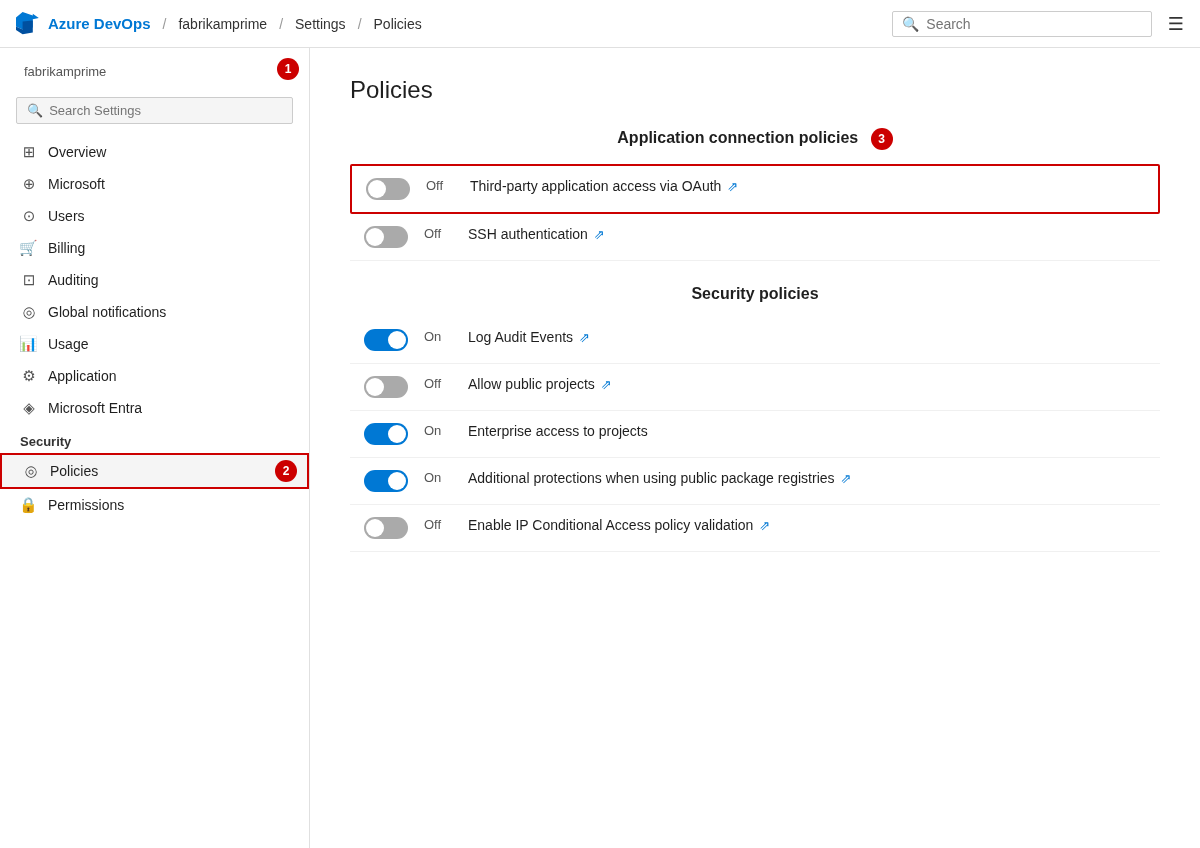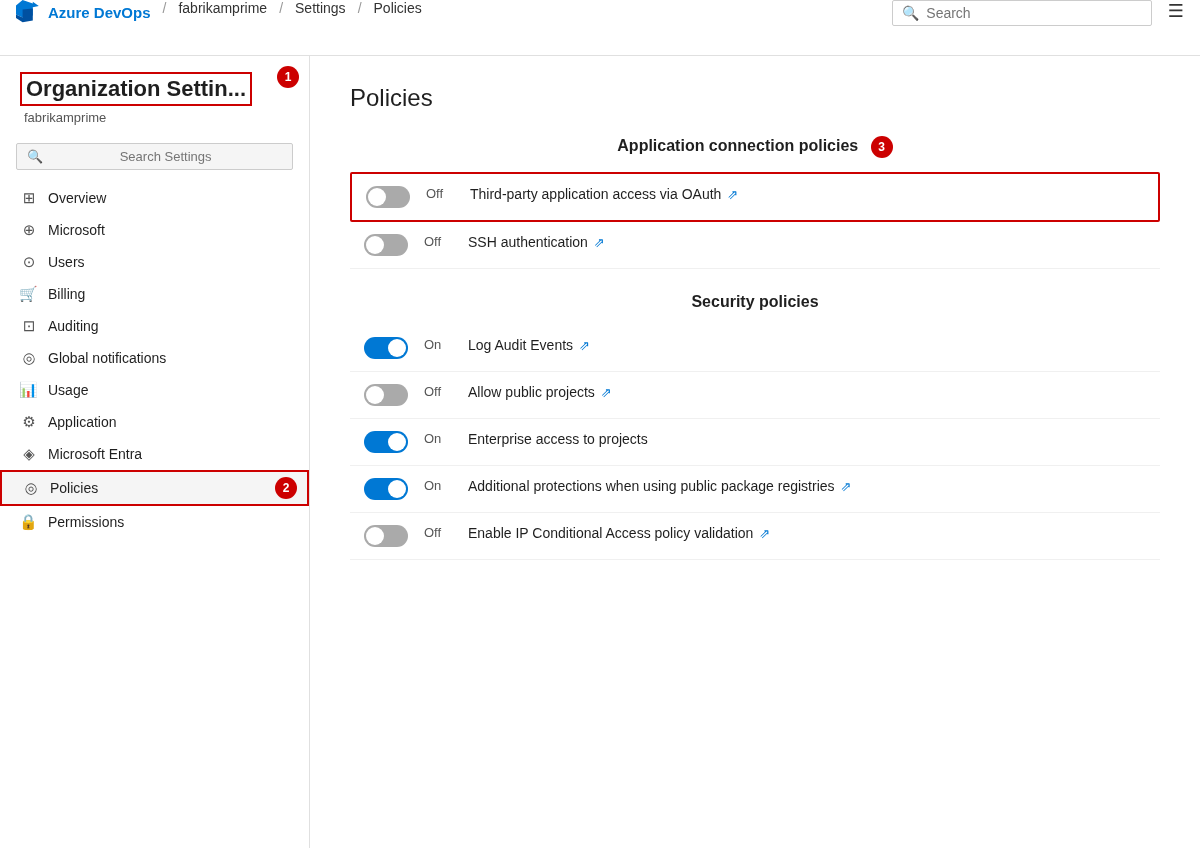--- a/index.html
+++ b/index.html
@@ -1,20 +1,20 @@
 <!DOCTYPE html>
 <html><head>
   <meta charset="utf-8">
   <style>
     * { box-sizing: border-box; margin: 0; padding: 0; }
     body { font-family: -apple-system, BlinkMacSystemFont, 'Segoe UI', sans-serif; font-size: 14px; color: #1f1f1f; background: #fff; display: flex; flex-direction: column; height: 848px; overflow: hidden; }
 
     
     .topnav {
-      display: flex; align-items: flex-start; height: 56px; background: #fff; border-bottom: 1px solid #e0e0e0;
+      display: flex; align-items: center; height: 48px; background: #fff; border-bottom: 1px solid #e0e0e0;
       padding: 0 16px; gap: 8px; flex-shrink: 0;
     }
     .topnav-logo { display: flex; align-items: center; gap: 8px; }
     .logo-icon { width: 24px; height: 24px; }
     .topnav-brand { font-weight: 600; color: #0078d4; font-size: 15px; }
     .topnav-sep { color: #999; margin: 0 4px; }
     .topnav-crumb { color: #333; font-size: 14px; }
     .topnav-search {
       margin-left: auto; display: flex; align-items: center; gap: 6px;
       border: 1px solid #ccc; border-radius: 2px; padding: 4px 10px;
@@ -45,21 +45,21 @@
       background: #cc0000; color: #fff; border-radius: 50%;
       width: 22px; height: 22px; display: flex; align-items: center; justify-content: center;
       font-size: 12px; font-weight: 700;
     }
     .sidebar-search {
       margin: 8px 16px 12px 16px;
       display: flex; align-items: center; gap: 6px;
       border: 1px solid #ccc; border-radius: 2px; padding: 5px 10px;
       background: #f5f5f5;
     }
-    .sidebar-search input { border: none; outline: none; background: transparent; font-size: 13px; width: 100%; color: #555; text-align: center; }
+    .sidebar-search input { border: none; outline: none; background: transparent; font-size: 13px; width: 100%; color: #555; }
     .section-label { font-size: 13px; font-weight: 700; color: #333; padding: 10px 20px 4px 20px; }
     .nav-item {
       display: flex; align-items: center; gap: 10px; padding: 7px 20px;
       cursor: pointer; color: #1f1f1f; font-size: 14px; position: relative;
     }
     .nav-item.active-border { border: 2px solid #cc0000; background: #f5f5f5; }
     .nav-icon { width: 18px; height: 18px; display: flex; align-items: center; justify-content: center; color: #555; font-size: 15px; flex-shrink: 0; }
 
     
     .content { flex: 1; overflow-y: auto; padding: 28px 40px; }
@@ -119,21 +119,20 @@
     <span class="topnav-search-icon">🔍</span>
     <input type="text" placeholder="Search" style="">
   </div>
   <span class="topnav-menu">☰</span>
 </div>
 
 <div class="main-layout">
 
   <div class="sidebar">
     <div class="sidebar-header" style="position:relative;">
-      <div class="org-title">Organization Settin...</div>
       <div class="org-subtitle">fabrikamprime</div>
       <div class="badge-red">1</div>
     </div>
 
     <div class="sidebar-search">
       <span style="color:#666; font-size:13px;">🔍</span>
       <input type="text" placeholder="Search Settings" style="">
     </div>
 
 
@@ -167,20 +166,21 @@
     </div>
     <div class="nav-item">
       <span class="nav-icon">⚙</span>
       <span>Application</span>
     </div>
     <div class="nav-item">
       <span class="nav-icon">◈</span>
       <span>Microsoft Entra</span>
     </div>
 
+    <div class="section-label">Security</div>
 
     <div class="nav-item active-border" style="position:relative;">
       <span class="nav-icon">◎</span>
       <span>Policies</span>
       <span class="badge-red" style="position:absolute; right:10px; top:50%; transform:translateY(-50%);">2</span>
     </div>
     <div class="nav-item">
       <span class="nav-icon">🔒</span>
       <span>Permissions</span>
     </div>

